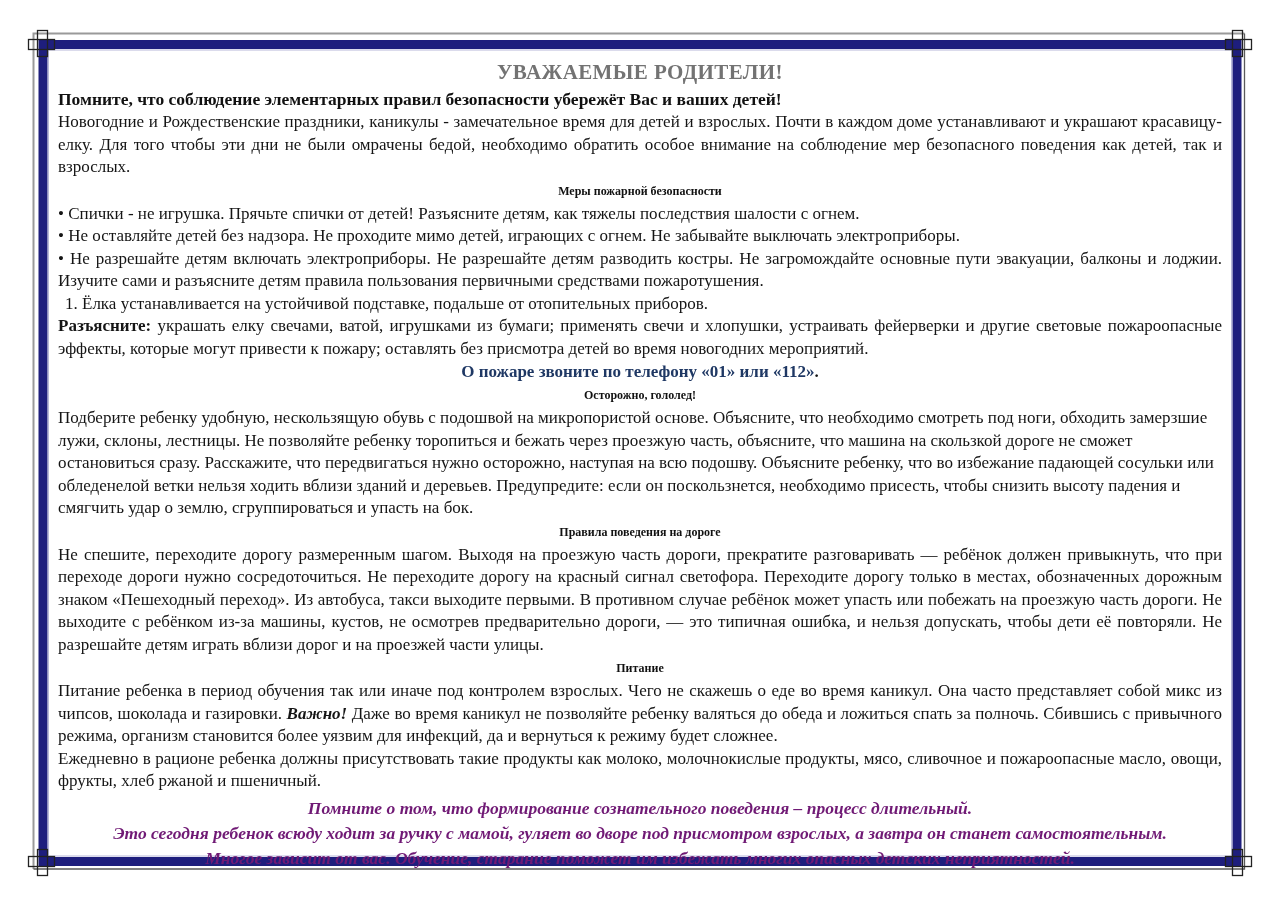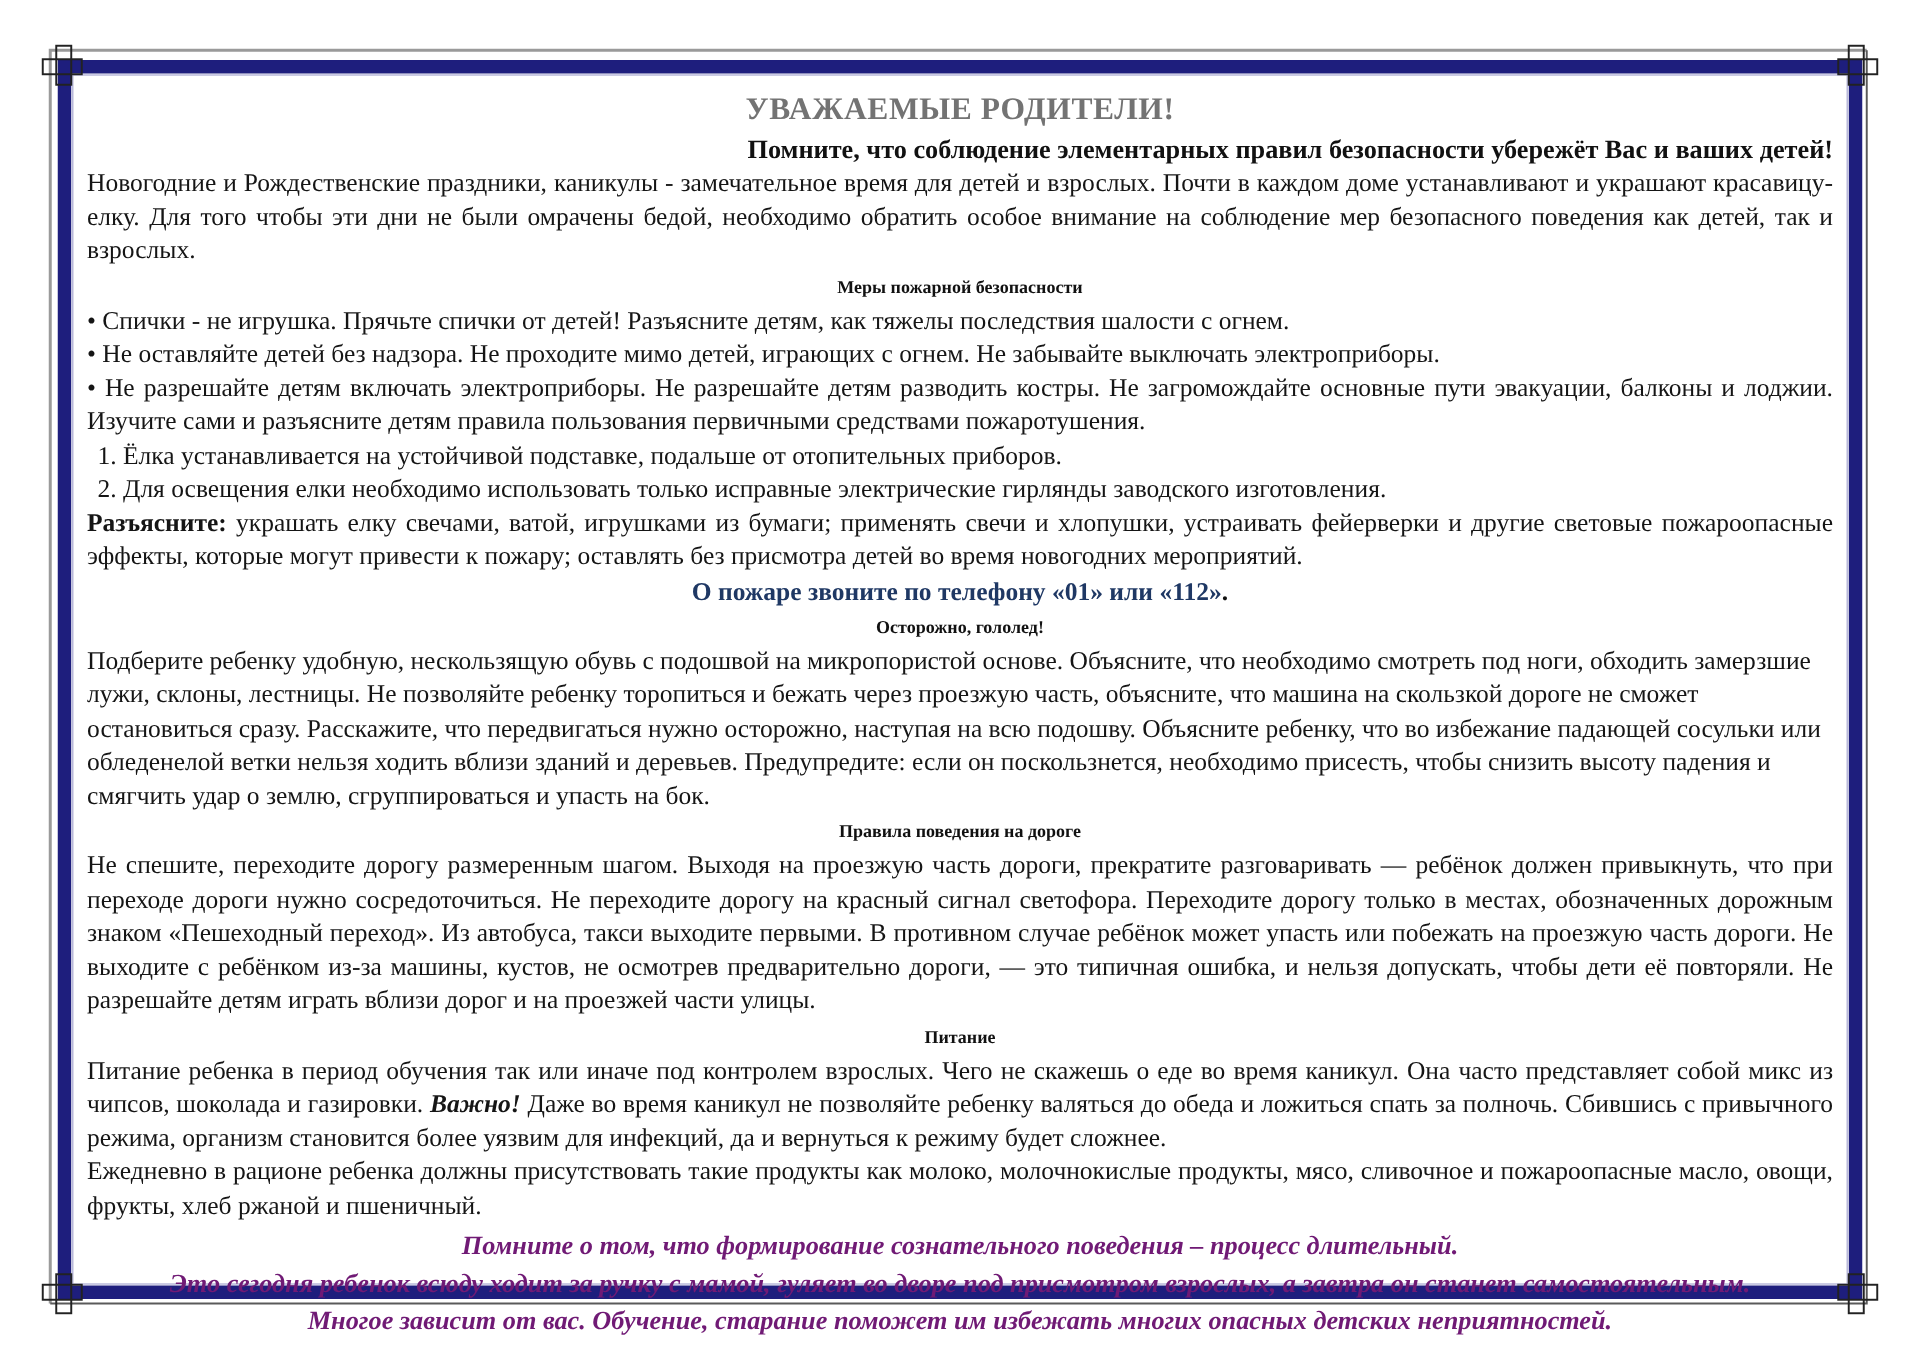--- a/index.html
+++ b/index.html
@@ -13,21 +13,21 @@
   .content {
     position:absolute; left:52px; top:58px; width:1176px;
     padding:0 6px; box-sizing:border-box;
   }
   h1.title {
     margin:2px 0 3px 0; text-align:center;
     font-size:21px; font-weight:bold; letter-spacing:0.4px;
     color:#737373;
   }
   .subtitle {
-    margin:0; text-align:right; font-weight:bold; font-size:17.5px; line-height:23px; color:#111;
+    margin:0; text-align:left; font-weight:bold; font-size:17.5px; line-height:23px; color:#111;
   }
   h2.sec {
     margin:1px 0 1px 0; text-align:center; font-size:12px; font-weight:bold; color:#111;
     line-height:22px;
   }
   p.body { margin:0; font-size:17px; line-height:22.5px; }
   p.justify { text-align:justify; }
   p.left { text-align:left; }
   p.numbered { padding-left:7px; }
   .phone-line {
@@ -80,21 +80,20 @@
 
     <h1 class="title">УВАЖАЕМЫЕ РОДИТЕЛИ!</h1>
     <p class="subtitle">Помните, что соблюдение элементарных правил безопасности убережёт Вас и ваших детей!</p>
     <p class="body justify">Новогодние и Рождественские праздники, каникулы - замечательное время для детей и взрослых. Почти в каждом доме устанавливают и украшают красавицу-елку. Для того чтобы эти дни не были омрачены бедой, необходимо обратить особое внимание на соблюдение мер безопасного поведения как детей, так и взрослых.</p>
 
     <h2 class="sec">Меры пожарной безопасности</h2>
     <p class="body justify">• Спички - не игрушка. Прячьте спички от детей! Разъясните детям, как тяжелы последствия шалости с огнем.</p>
     <p class="body justify">• Не оставляйте детей без надзора. Не проходите мимо детей, играющих с огнем. Не забывайте выключать электроприборы.</p>
     <p class="body justify">• Не разрешайте детям включать электроприборы. Не разрешайте детям разводить костры. Не загромождайте основные пути эвакуации, балконы и лоджии. Изучите сами и разъясните детям правила пользования первичными средствами пожаротушения.</p>
     <p class="body numbered">1. Ёлка устанавливается на устойчивой подставке, подальше от отопительных приборов.</p>
-    <p class="body numbered">2. Для освещения елки необходимо использовать только исправные электрические гирлянды заводского изготовления.</p>
     <p class="body justify"><strong>Разъясните:</strong><span> украшать елку свечами, ватой, игрушками из бумаги;  применять свечи и хлопушки, устраивать фейерверки и другие световые пожароопасные эффекты, которые могут привести к пожару; оставлять без присмотра детей во время новогодних мероприятий.</span></p>
     <p class="phone-line"><span>О пожаре звоните по телефону  «01» или «112»</span><span class="period">.</span></p>
 
     <h2 class="sec">Осторожно, гололед!</h2>
     <p class="body left">Подберите ребенку удобную, нескользящую обувь с подошвой на микропористой основе. Объясните, что необходимо смотреть под ноги, обходить замерзшие лужи, склоны, лестницы. Не позволяйте ребенку торопиться и бежать через проезжую часть, объясните, что машина на скользкой дороге не сможет остановиться сразу. Расскажите, что передвигаться нужно осторожно, наступая на всю подошву. Объясните ребенку, что во избежание падающей сосульки или обледенелой ветки нельзя ходить вблизи зданий и деревьев. Предупредите: если он поскользнется, необходимо присесть, чтобы снизить высоту падения и смягчить удар о землю, сгруппироваться и упасть на бок.</p>
 
     <h2 class="sec">Правила поведения на дороге</h2>
     <p class="body justify">Не спешите, переходите дорогу размеренным шагом. Выходя на проезжую часть дороги, прекратите разговаривать — ребёнок должен привыкнуть, что при переходе дороги нужно сосредоточиться. Не переходите дорогу на красный сигнал светофора. Переходите дорогу только в местах, обозначенных дорожным знаком «Пешеходный переход». Из автобуса, такси выходите первыми. В противном случае ребёнок может упасть или побежать на проезжую часть дороги. Не выходите с ребёнком из-за машины, кустов, не осмотрев предварительно дороги, — это типичная ошибка, и нельзя допускать, чтобы дети её повторяли. Не разрешайте детям играть вблизи дорог и на проезжей части улицы.</p>
 
     <h2 class="sec">Питание</h2>

